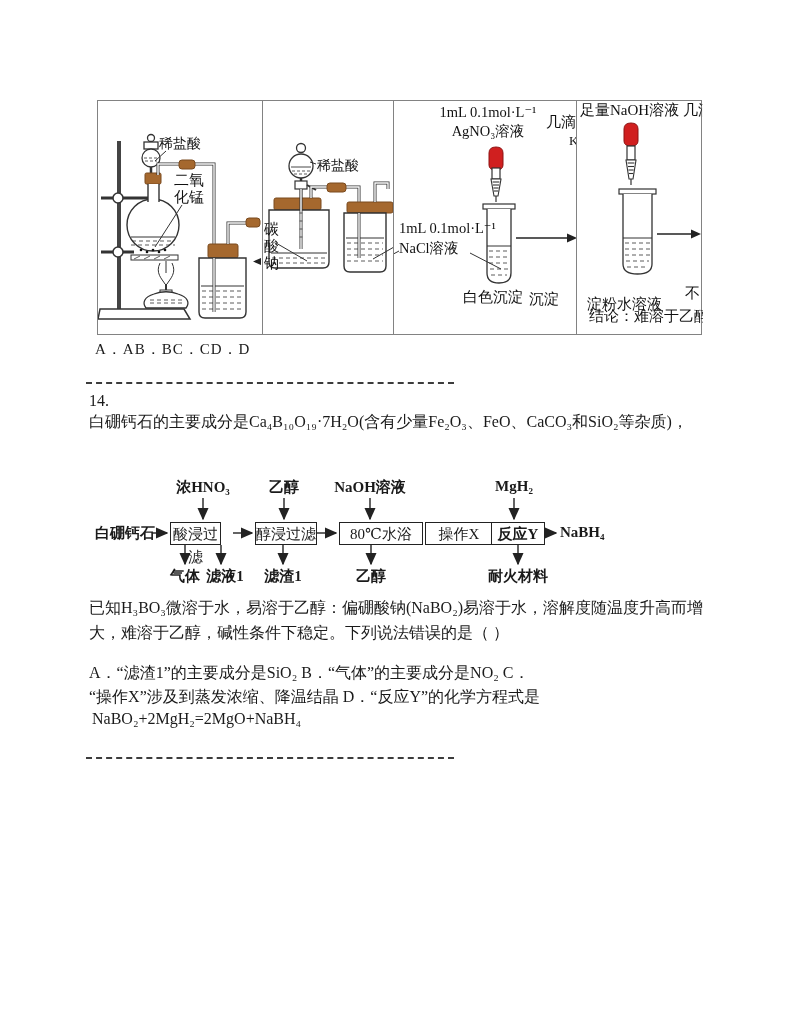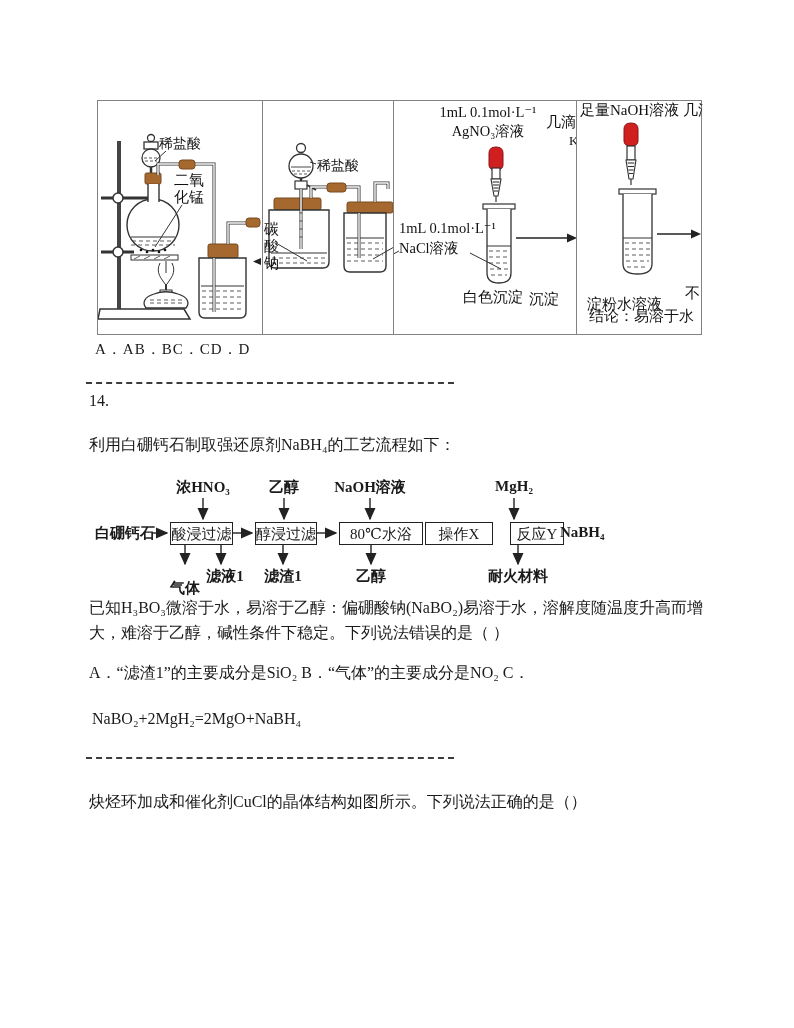--- a/index.html
+++ b/index.html
@@ -221,30 +221,30 @@
         <line x1="48" y1="154" x2="73" y2="154" stroke="#333" stroke-width=".8" stroke-dasharray="4,3"></line>
         <line x1="49" y1="160" x2="72" y2="160" stroke="#333" stroke-width=".8" stroke-dasharray="4,3"></line>
         <line x1="50" y1="166" x2="71" y2="166" stroke="#333" stroke-width=".8" stroke-dasharray="4,3"></line>
 
         <line x1="80" y1="133" x2="114" y2="133" stroke="#222" stroke-width="1.6"></line>
         <polygon points="114,128.5 124,133 114,137.5" fill="#222"></polygon>
       </svg>
       <div class="plabel small15" style="left:3px;top:0;">足量NaOH溶液 几滴</div>
       <div class="plabel small15" style="left:1px;top:194px;margin-left:9px;">淀粉水溶液</div>
       <div class="plabel small15" style="left:108px;top:183px;">不</div>
-      <div class="plabel small15" style="left:12px;top:206px;">结论：易溶于水</div>
+      <div class="plabel small15" style="left:12px;top:206px;">结论：难溶于乙醇</div>
     </div>
   </div>
 
   <div class="line" style="left:95px;top:340px;font-size:15px;letter-spacing:1px;">A．AB．BC．CD．D</div>
 
   <div class="sep" style="left:86px;top:382px;"></div>
 
   <div class="line" style="left:89px;top:392px;">14.</div>
-  <div class="line" style="left:89px;top:435px;">利用白硼钙石制取强还原剂NaBH₄的工艺流程如下：</div>
+  <div class="line" style="left:89px;top:412px;">白硼钙石的主要成分是Ca₄B₁₀O₁₉·7H₂O(含有少量Fe₂O₃、FeO、CaCO₃和SiO₂等杂质)，</div>
 
   <div class="flow">
     <svg class="abs" style="left:0;top:0;" width="640" height="120" viewBox="0 0 640 120">
       <defs>
         <marker id="ah" markerWidth="9" markerHeight="8" refX="8" refY="4" orient="auto">
           <polygon points="0,0 9,4 0,8" fill="#222"></polygon>
         </marker>
       </defs>
       <line x1="68" y1="63" x2="82" y2="63" stroke="#222" stroke-width="1.4" marker-end="url(#ah)"></line>
       <line x1="148" y1="63" x2="167" y2="63" stroke="#222" stroke-width="1.4" marker-end="url(#ah)"></line>
@@ -256,40 +256,40 @@
       <line x1="199" y1="28" x2="199" y2="49" stroke="#222" stroke-width="1.4" marker-end="url(#ah)"></line>
       <line x1="285" y1="28" x2="285" y2="49" stroke="#222" stroke-width="1.4" marker-end="url(#ah)"></line>
       <line x1="429" y1="28" x2="429" y2="49" stroke="#222" stroke-width="1.4" marker-end="url(#ah)"></line>
       <line x1="100" y1="75" x2="100" y2="94" stroke="#222" stroke-width="1.4" marker-end="url(#ah)"></line>
       <line x1="136" y1="75" x2="136" y2="94" stroke="#222" stroke-width="1.4" marker-end="url(#ah)"></line>
       <line x1="198" y1="75" x2="198" y2="94" stroke="#222" stroke-width="1.4" marker-end="url(#ah)"></line>
       <line x1="286" y1="75" x2="286" y2="94" stroke="#222" stroke-width="1.4" marker-end="url(#ah)"></line>
       <line x1="433" y1="75" x2="433" y2="94" stroke="#222" stroke-width="1.4" marker-end="url(#ah)"></line>
     </svg>
     <div class="ftext" style="left:10px;top:54px;">白硼钙石</div>
-    <div class="fbox" style="left:85px;width:63px;">酸浸过滤</div>
+    <div class="fbox" style="left:85px;width:51px;">酸浸过滤</div>
     <div class="fbox" style="left:170px;width:62px;">醇浸过滤</div>
     <div class="fbox" style="left:254px;width:84px;">80℃水浴</div>
     <div class="fbox" style="left:340px;width:68px;">操作X</div>
-    <div class="fbox" style="left:425px;width:54px;">反应Y</div>
+    <div class="fbox" style="left:406px;width:54px;font-weight:bold;">反应Y</div>
     <div class="ftext" style="left:475px;top:54px;">NaBH₄</div>
     <div class="ftext fcenter" style="left:118px;top:8px;">浓HNO₃</div>
     <div class="ftext fcenter" style="left:199px;top:8px;">乙醇</div>
     <div class="ftext fcenter" style="left:285px;top:8px;">NaOH溶液</div>
     <div class="ftext fcenter" style="left:429px;top:8px;">MgH₂</div>
-    <div class="ftext fcenter" style="left:100px;top:109px;text-align:right;">气体</div>
+    <div class="ftext fcenter" style="left:100px;top:97px;text-align:right;">气体</div>
     <div class="ftext fcenter" style="left:140px;top:97px;">滤液1</div>
     <div class="ftext fcenter" style="left:198px;top:97px;">滤渣1</div>
     <div class="ftext fcenter" style="left:286px;top:97px;">乙醇</div>
     <div class="ftext fcenter" style="left:433px;top:97px;">耐火材料</div>
   </div>
 
   <div class="line" style="left:89px;top:598px;">已知H₃BO₃微溶于水，易溶于乙醇：偏硼酸钠(NaBO₂)易溶于水，溶解度随温度升高而增</div>
   <div class="line" style="left:89px;top:623px;">大，难溶于乙醇，碱性条件下稳定。下列说法错误的是（ ）</div>
 
   <div class="line" style="left:89px;top:663px;">A．“滤渣1”的主要成分是SiO₂ B．“气体”的主要成分是NO₂ C．</div>
+  <div class="line" style="left:89px;top:687px;">“操作X”涉及到蒸发浓缩、降温结晶 D．“反应Y”的化学方程式是</div>
   <div class="line" style="left:92px;top:710px;">NaBO₂+2MgH₂=2MgO+NaBH₄</div>
 
   <div class="sep" style="left:86px;top:757px;"></div>
 
-  <div class="line" style="left:89px;top:792px;">炔烃环加成和催化剂CuCl的晶体结构如图所示。下列说法正确的是（）</div>
 
 </div>
 
 </body></html>

